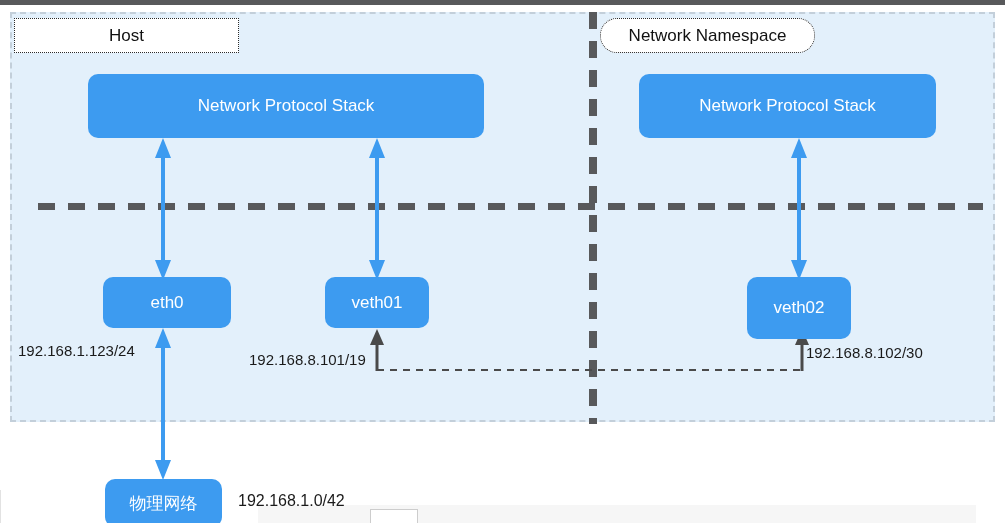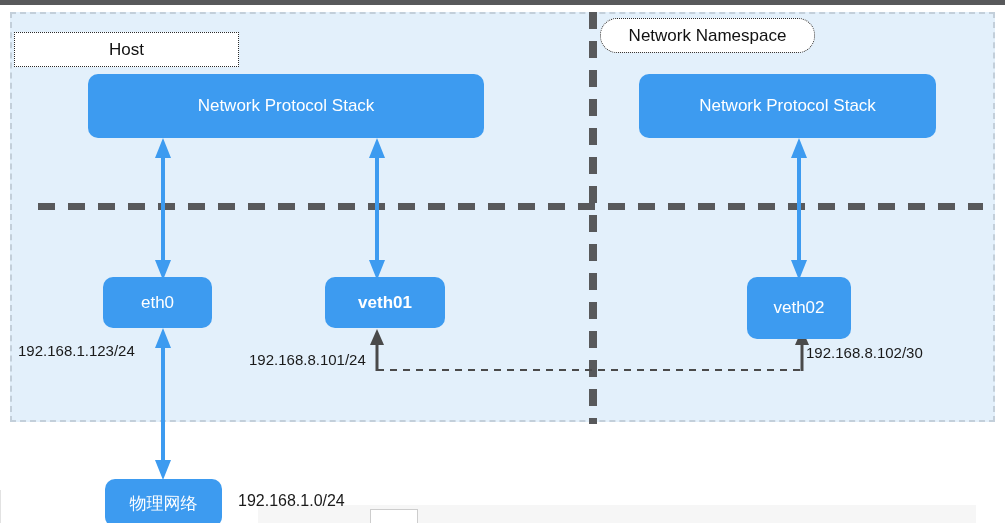--- a/index.html
+++ b/index.html
@@ -84,39 +84,39 @@
     position: absolute;
     background: #ffffff;
     border: 1px dotted #2b2b2b;
     box-sizing: border-box;
     display: flex;
     align-items: center;
     justify-content: center;
     font-size: 17px;
     color: #111111;
   }
-  .chip-host { left: 14px; top: 32px; width: 225px; height: 35px; }
+  .chip-host { left: 14px; top: 18px; width: 225px; height: 35px; }
   .chip-ns   { left: 600px; top: 18px; width: 215px; height: 35px; border-radius: 17px; }
 
   
   .node {
     position: absolute;
     background: #3d9bf0;
     display: flex;
     align-items: center;
     justify-content: center;
     color: #ffffff;
     font-size: 17px;
     box-sizing: border-box;
     border-radius: 10px;
   }
   .node-stack-host { left: 88px;  top: 74px;  width: 396px; height: 64px; }
   .node-stack-ns   { left: 639px; top: 74px;  width: 297px; height: 64px; }
-  .node-eth0       { left: 103px; top: 277px; width: 109px; height: 51px; }
-  .node-veth01     { left: 325px; top: 277px; width: 120px; height: 51px; font-weight: bold; }
+  .node-eth0       { left: 103px; top: 277px; width: 128px; height: 51px; }
+  .node-veth01     { left: 325px; top: 277px; width: 104px; height: 51px; }
   .node-veth02     { left: 747px; top: 277px; width: 104px; height: 62px; }
   .node-phys {
     left: 105px; top: 479px; width: 117px; height: 48px;
     font-size: 17px;
   }
 
   
   .arrow-svg {
     position: absolute;
     overflow: visible;
@@ -206,17 +206,17 @@
 <div class="node node-eth0">eth0</div>
 
 <div class="node node-veth01">veth01</div>
 
 <div class="node node-veth02">veth02</div>
 
 <div class="node node-phys">物理网络</div>
 
 <div class="label lbl-eth0-ip">192.168.1.123/24</div>
 
-<div class="label lbl-veth01-ip">192.168.8.101/24</div>
+<div class="label lbl-veth01-ip">192.168.8.101/19</div>
 
 <div class="label lbl-veth02-ip">192.168.8.102/30</div>
 
-<div class="label lbl-phys-net">192.168.1.0/24</div>
+<div class="label lbl-phys-net">192.168.1.0/42</div>
 
 </body></html>

